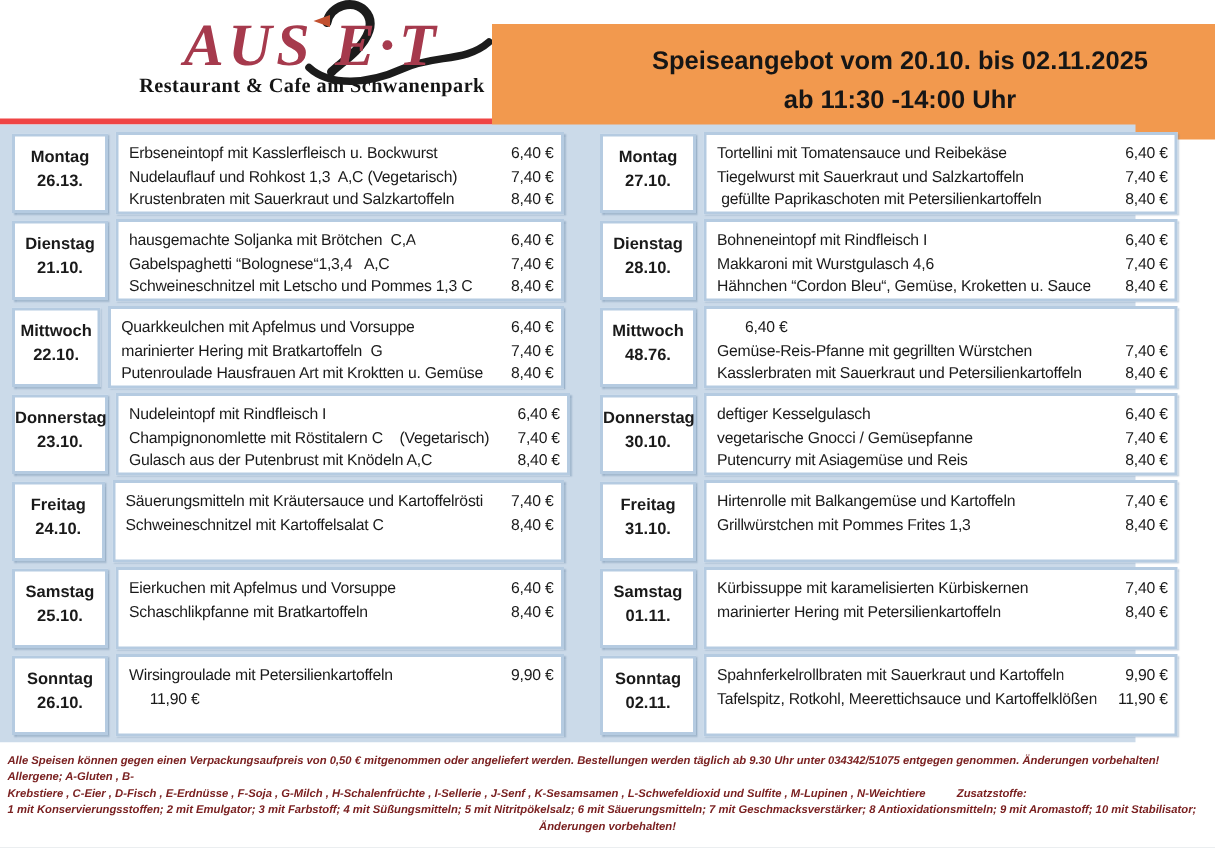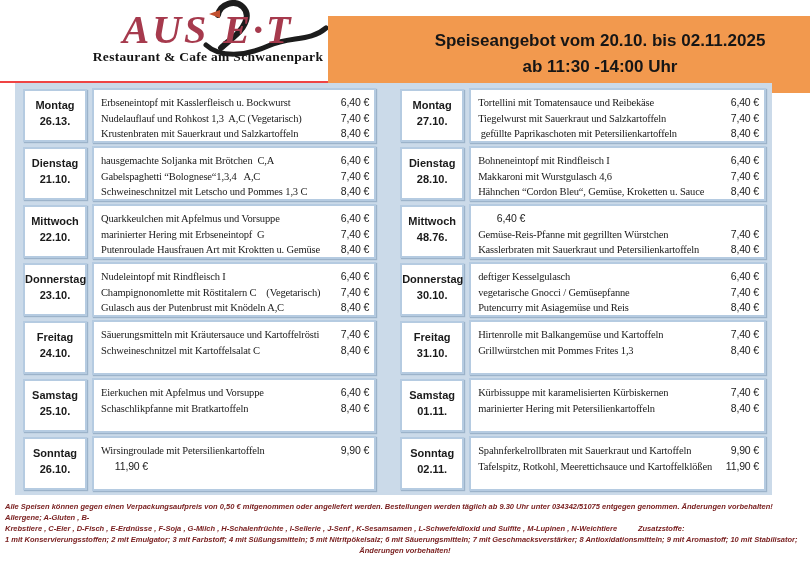--- a/index.html
+++ b/index.html
@@ -11,57 +11,57 @@
     --footer_red:#7A2121;
     --text_black:#1A1A1A;
   }
   html,body{margin:0;padding:0;background:#e9e9e9;}
   .page{
     position:relative;width:810px;height:565px;overflow:hidden;background:#fff;
     font-family:"Liberation Sans",sans-serif;color:var(--text_black);
   }
   
   .top{position:absolute;top:0;left:0;width:810px;height:83px;background:#fff;
-       border-bottom:2px solid #ef4444;box-sizing:border-box;}
+       border-bottom:4px solid #ef4444;box-sizing:border-box;}
   .logo{position:absolute;left:82px;top:1px;width:252px;text-align:center;}
   .brand-row{position:relative;height:47px;font-family:"Liberation Serif",serif;
              font-style:italic;font-weight:bold;color:var(--brand_red);
              font-size:40px;letter-spacing:3px;line-height:47px;white-space:nowrap;}
   .brand-left,.brand-right{position:relative;z-index:2;}
   .brand-right{margin-left:-40px;}
   .swan{display:inline-block;width:58px;height:48px;vertical-align:-6px;margin-left:-4px;}
   .swan svg{overflow:visible;}
   .logo-subtitle{font-family:"Liberation Serif",serif;font-weight:bold;font-size:13.5px;
                  color:#141414;margin-top:1px;letter-spacing:.3px;white-space:nowrap;}
   .logo-address{font-size:8px;font-weight:normal;color:var(--address_red);margin-top:17px;white-space:nowrap;}
   .orange-box{position:absolute;left:328px;top:16px;width:544px;height:77px;
               background:var(--accent_orange);display:flex;box-sizing:border-box;flex-direction:column;}
   .orange-spacer{width:73px;border-right:2px solid rgba(255,255,255,.5);}
   .title-text{flex:1;text-align:center;font-weight:bold;font-size:17px;
               color:#161616;padding-top:12px;line-height:26px;}
   
-  .menu-body{position:absolute;top:83px;left:15px;width:757px;height:412px;
+  .menu-body{position:absolute;top:83px;left:0;width:757px;height:412px;
              background:var(--background_blue);box-sizing:border-box;
              padding:5px 6px 0 8px;display:flex;gap:24px;}
   .week{display:flex;flex-direction:column;}
   .week-1{width:368px;}
   .week-2{flex:1;}
   .day-row{display:flex;gap:5px;height:55px;margin-bottom:3px;}
   .day-cell{width:64px;box-sizing:border-box;background:#fff;
             border:2px solid var(--cell_border_blue);
             box-shadow:1px 1px 1px rgba(100,130,165,.45);
             margin:1px 0;text-align:center;font-weight:bold;font-size:11px;
             line-height:16px;padding-top:6px;}
   .dish-cell{flex:1;box-sizing:border-box;background:#fff;
              border:2px solid var(--cell_border_blue);
              box-shadow:1px 1px 1px rgba(100,130,165,.45);
              padding:5px 5px 0 7px;font-size:10.5px;letter-spacing:-0.15px;
              line-height:15.5px;}
   .dish-line{display:flex;justify-content:space-between;}
-  .dish-name{white-space:pre;overflow:hidden;min-width:0;font-family:Liberation Serif, serif;}
+  .dish-name{white-space:pre;overflow:hidden;min-width:0;}
   .dish-price{white-space:nowrap;text-align:right;width:44px;flex:none;padding-left:3px;}
   
   .footer{position:absolute;top:495px;left:0;width:810px;height:70px;background:#fff;
           box-sizing:border-box;padding:6px 5px 0;}
   .fine{font-style:italic;font-weight:bold;font-size:7.5px;line-height:11px;
         color:var(--footer_red);white-space:pre-wrap;}
   .fine.center{text-align:center;}
 </style>
 </head>
 <body>
@@ -135,21 +135,21 @@
           <div class="day-cell">
             <div class="day-name">Mittwoch</div>
             <div class="day-date">22.10.</div>
           </div>
           <div class="dish-cell">
             <div class="dish-line">
               <span class="dish-name">Quarkkeulchen mit Apfelmus und Vorsuppe</span>
               <span class="dish-price">6,40 €</span>
             </div>
             <div class="dish-line">
-              <span class="dish-name">marinierter Hering mit Erbseneintopf  G</span>
+              <span class="dish-name">marinierter Hering mit Bratkartoffeln  G</span>
               <span class="dish-price">7,40 €</span>
             </div>
             <div class="dish-line">
               <span class="dish-name">Putenroulade Hausfrauen Art mit Kroktten u. Gemüse</span>
               <span class="dish-price">8,40 €</span>
             </div>
           </div>
         </div>
         <div class="day-row">
           <div class="day-cell">

